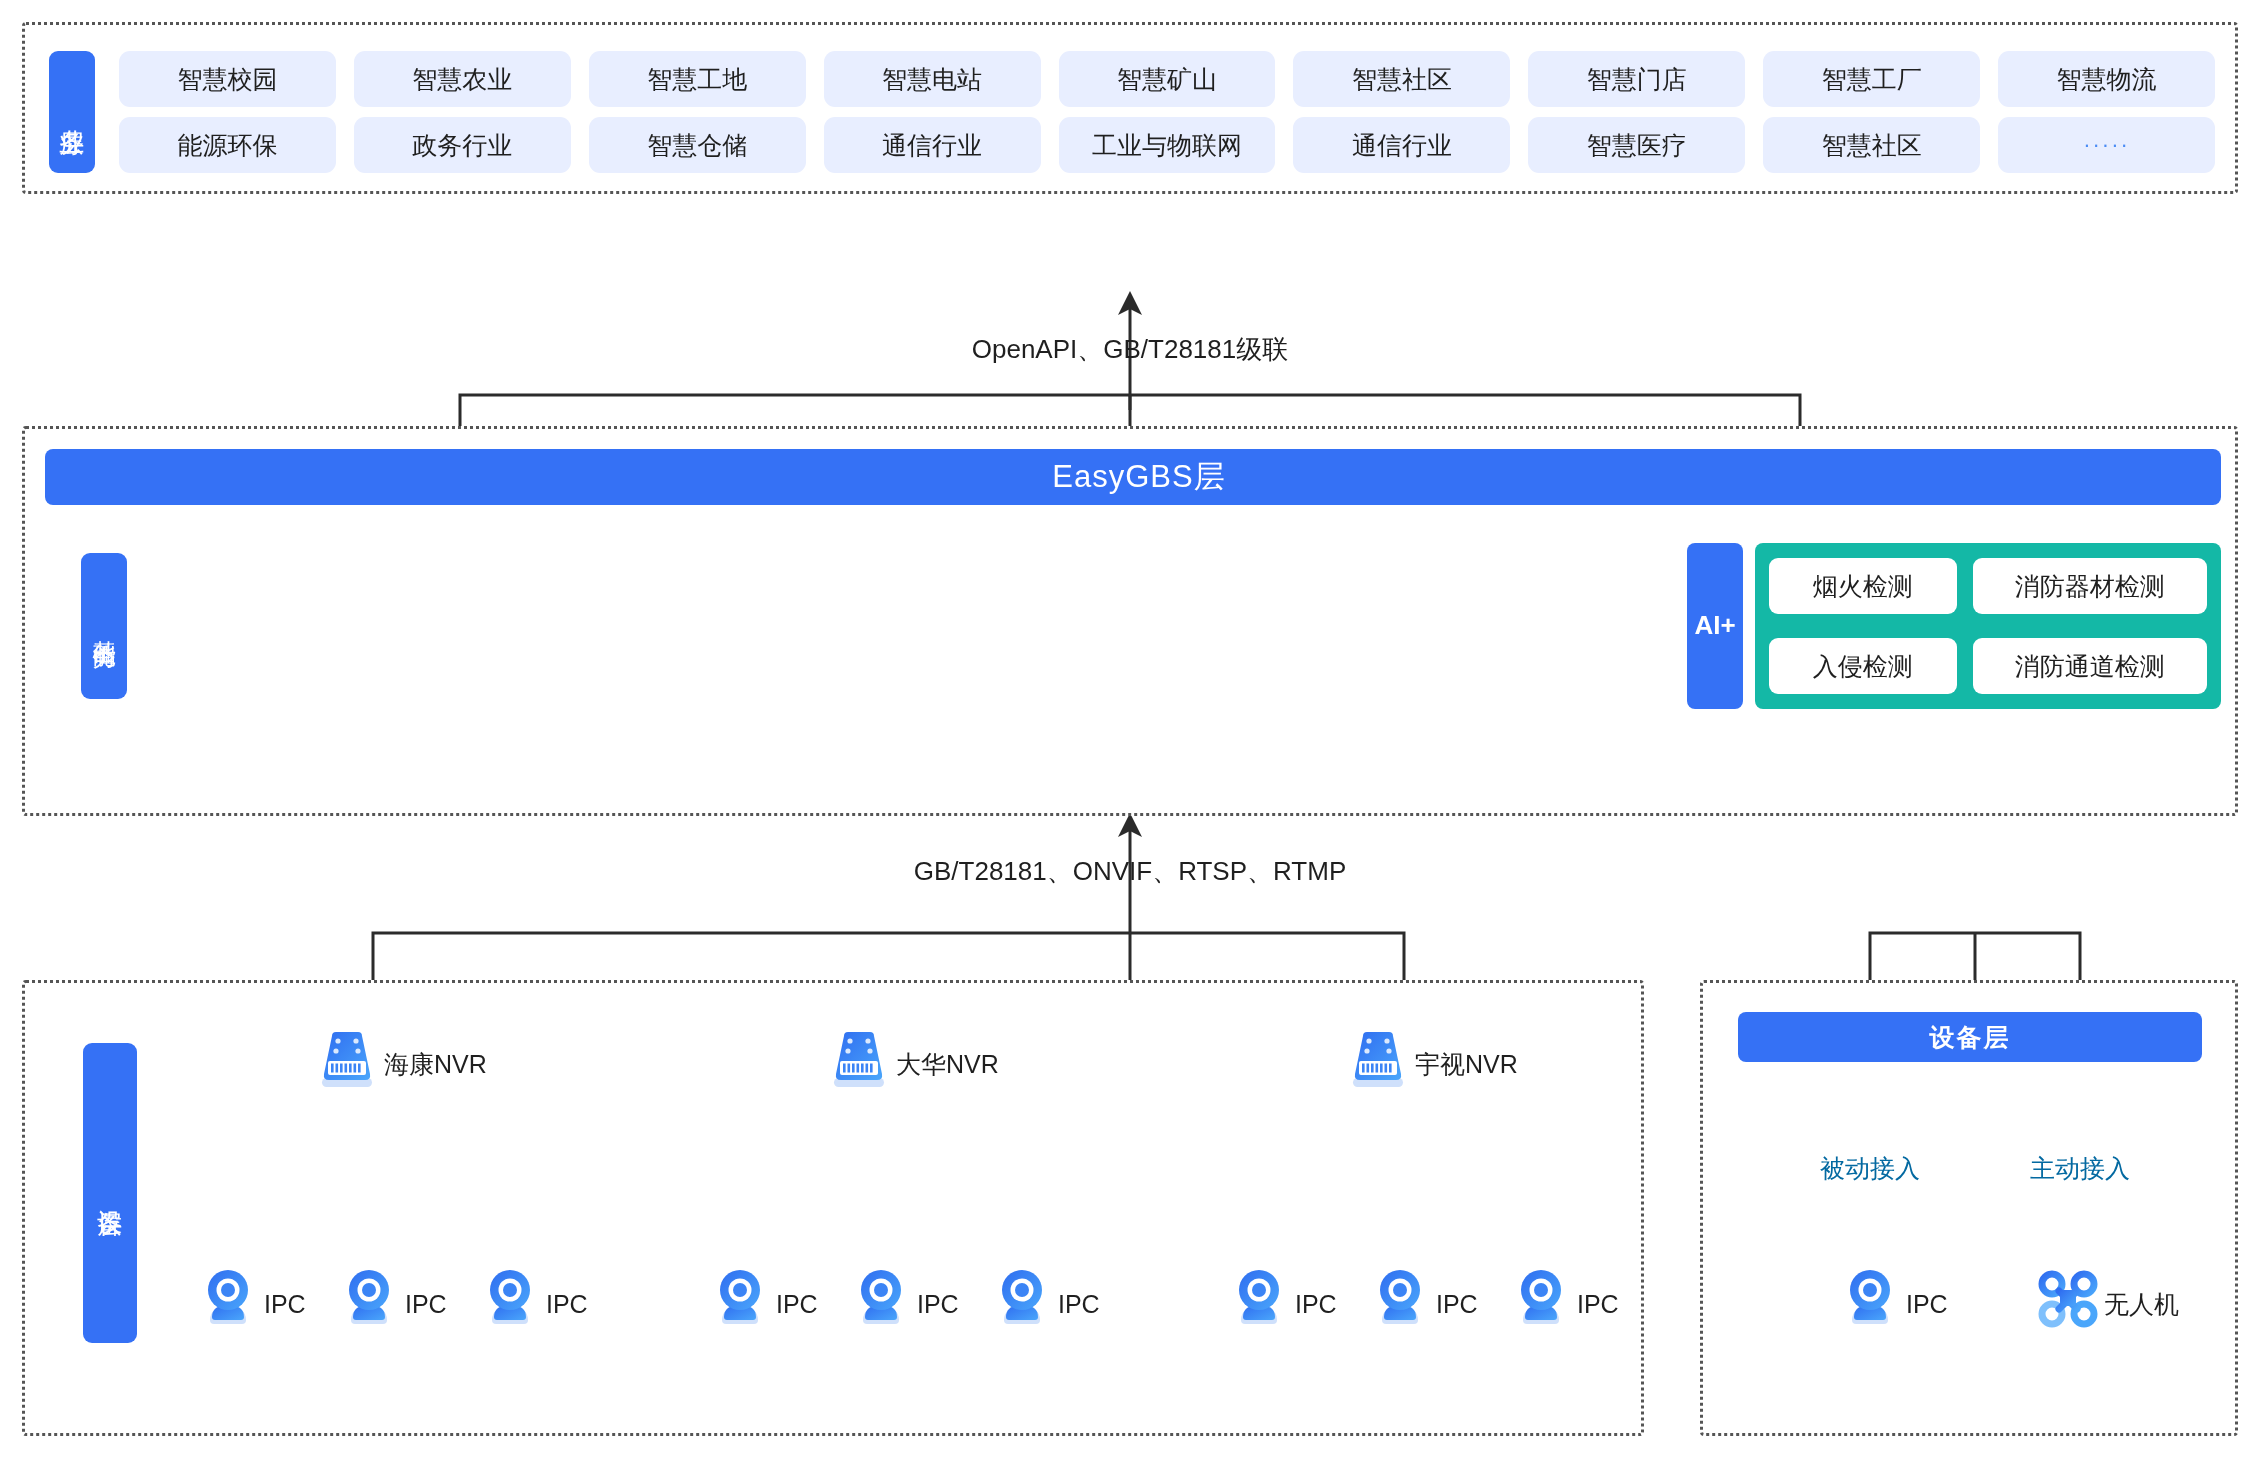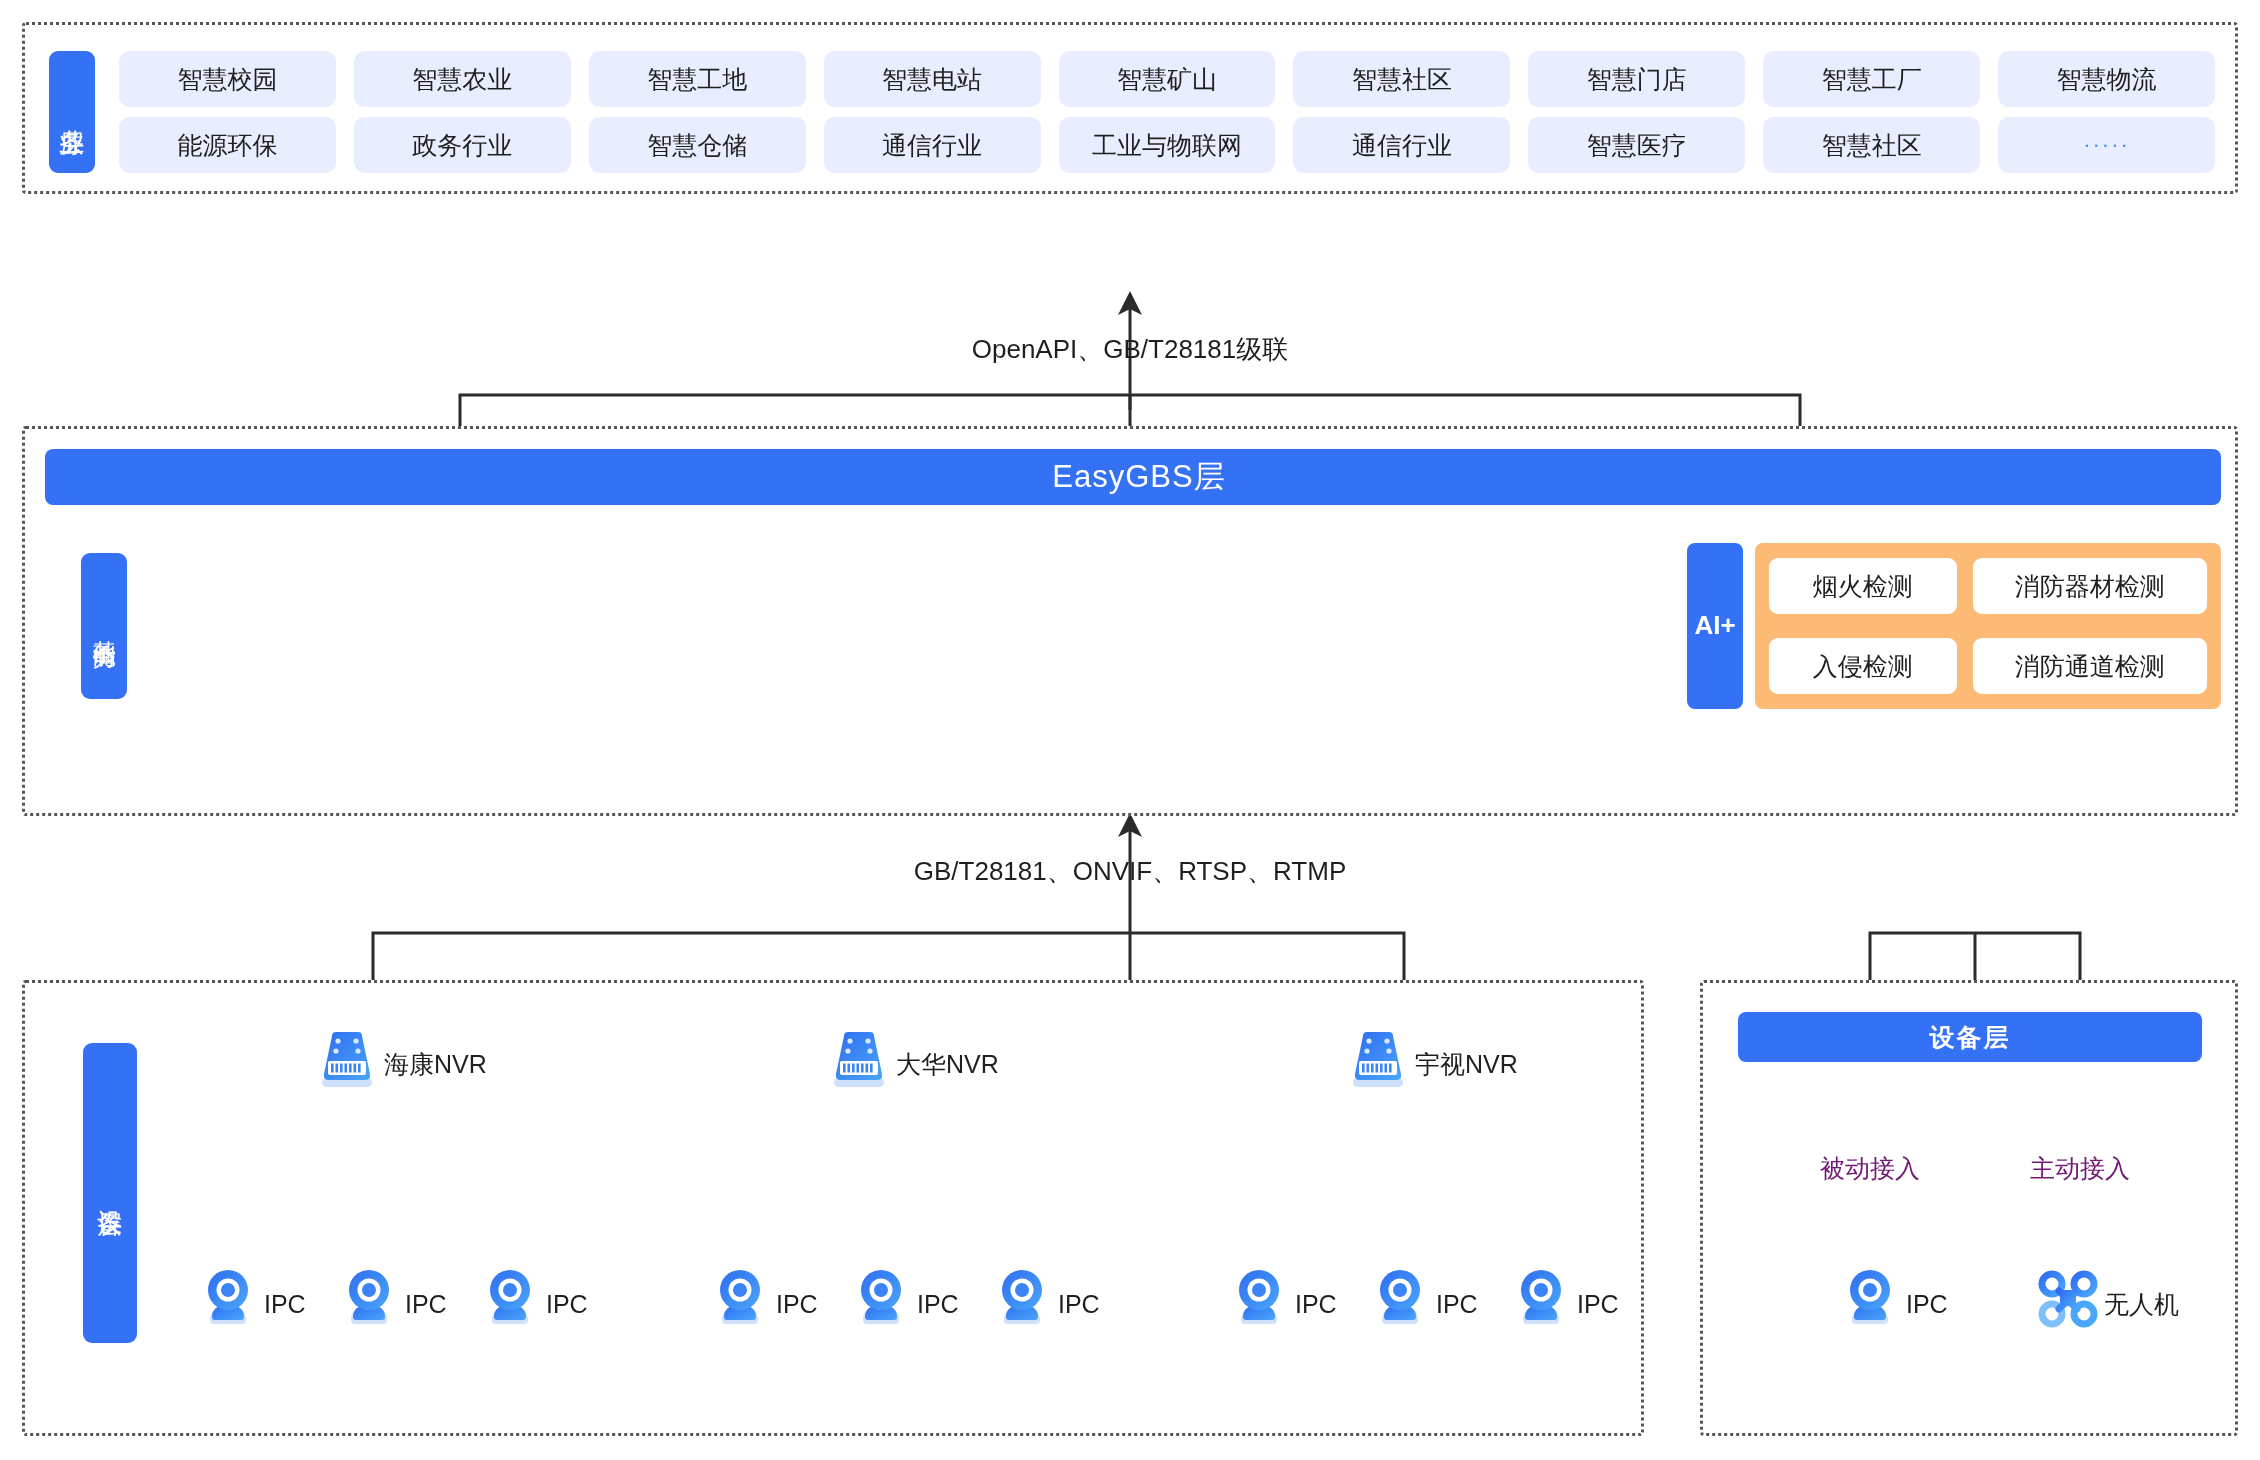--- a/index.html
+++ b/index.html
@@ -98,21 +98,21 @@
     display: grid;
     grid-template-columns: repeat(7, 1fr);
     grid-template-rows: 56px 56px;
     column-gap: 17px;
     row-gap: 24px;
   }
   #ai-side { position: absolute; left: 1662px; top: 114px; width: 56px; height: 166px; border-radius: 8px;
              writing-mode: horizontal-tb; font-size: 26px; font-weight: 600; letter-spacing: 0;}
   #ai-box {
     position: absolute; left: 1730px; top: 114px; width: 466px; height: 166px;
-    background: #fdba74; border-radius: 8px;
+    background: #14b8a6; border-radius: 8px;
   }
   .ai-grid {
     position: absolute; left: 14px; top: 15px; width: 438px; height: 136px;
     display: grid;
     grid-template-columns: 1fr 1.25fr;
     grid-template-rows: 56px 56px;
     column-gap: 16px;
     row-gap: 24px;
   }
 
@@ -123,21 +123,21 @@
   #dev-bar {
     position: absolute; left: 1738px; top: 1012px; width: 464px; height: 50px;
     background: #3571f5; border-radius: 8px;
     display: flex; align-items: center; justify-content: center;
     color: #fff; font-size: 25px; font-weight: 600; letter-spacing: 2px;
   }
 
   .node { position: absolute; display: flex; flex-direction: row; align-items: center; }
   .node-label { font-size: 25px; color: #1f1f1f; margin-top: 6px; white-space: nowrap; }
   .ipc-label { font-size: 25px; color: #1f1f1f; margin-top: 8px; white-space: nowrap; }
-  .access-label { position: absolute; font-size: 25px; color: #701a75; white-space: nowrap; }
+  .access-label { position: absolute; font-size: 25px; color: #0369a1; white-space: nowrap; }
 
   
   #wires { position: absolute; left: 0; top: 0; width: 2260px; height: 1460px; pointer-events: none; }
 </style>
 </head>
 <body>
 
 <div id="root">
 
   <svg id="wires" viewBox="0 0 2260 1460">

